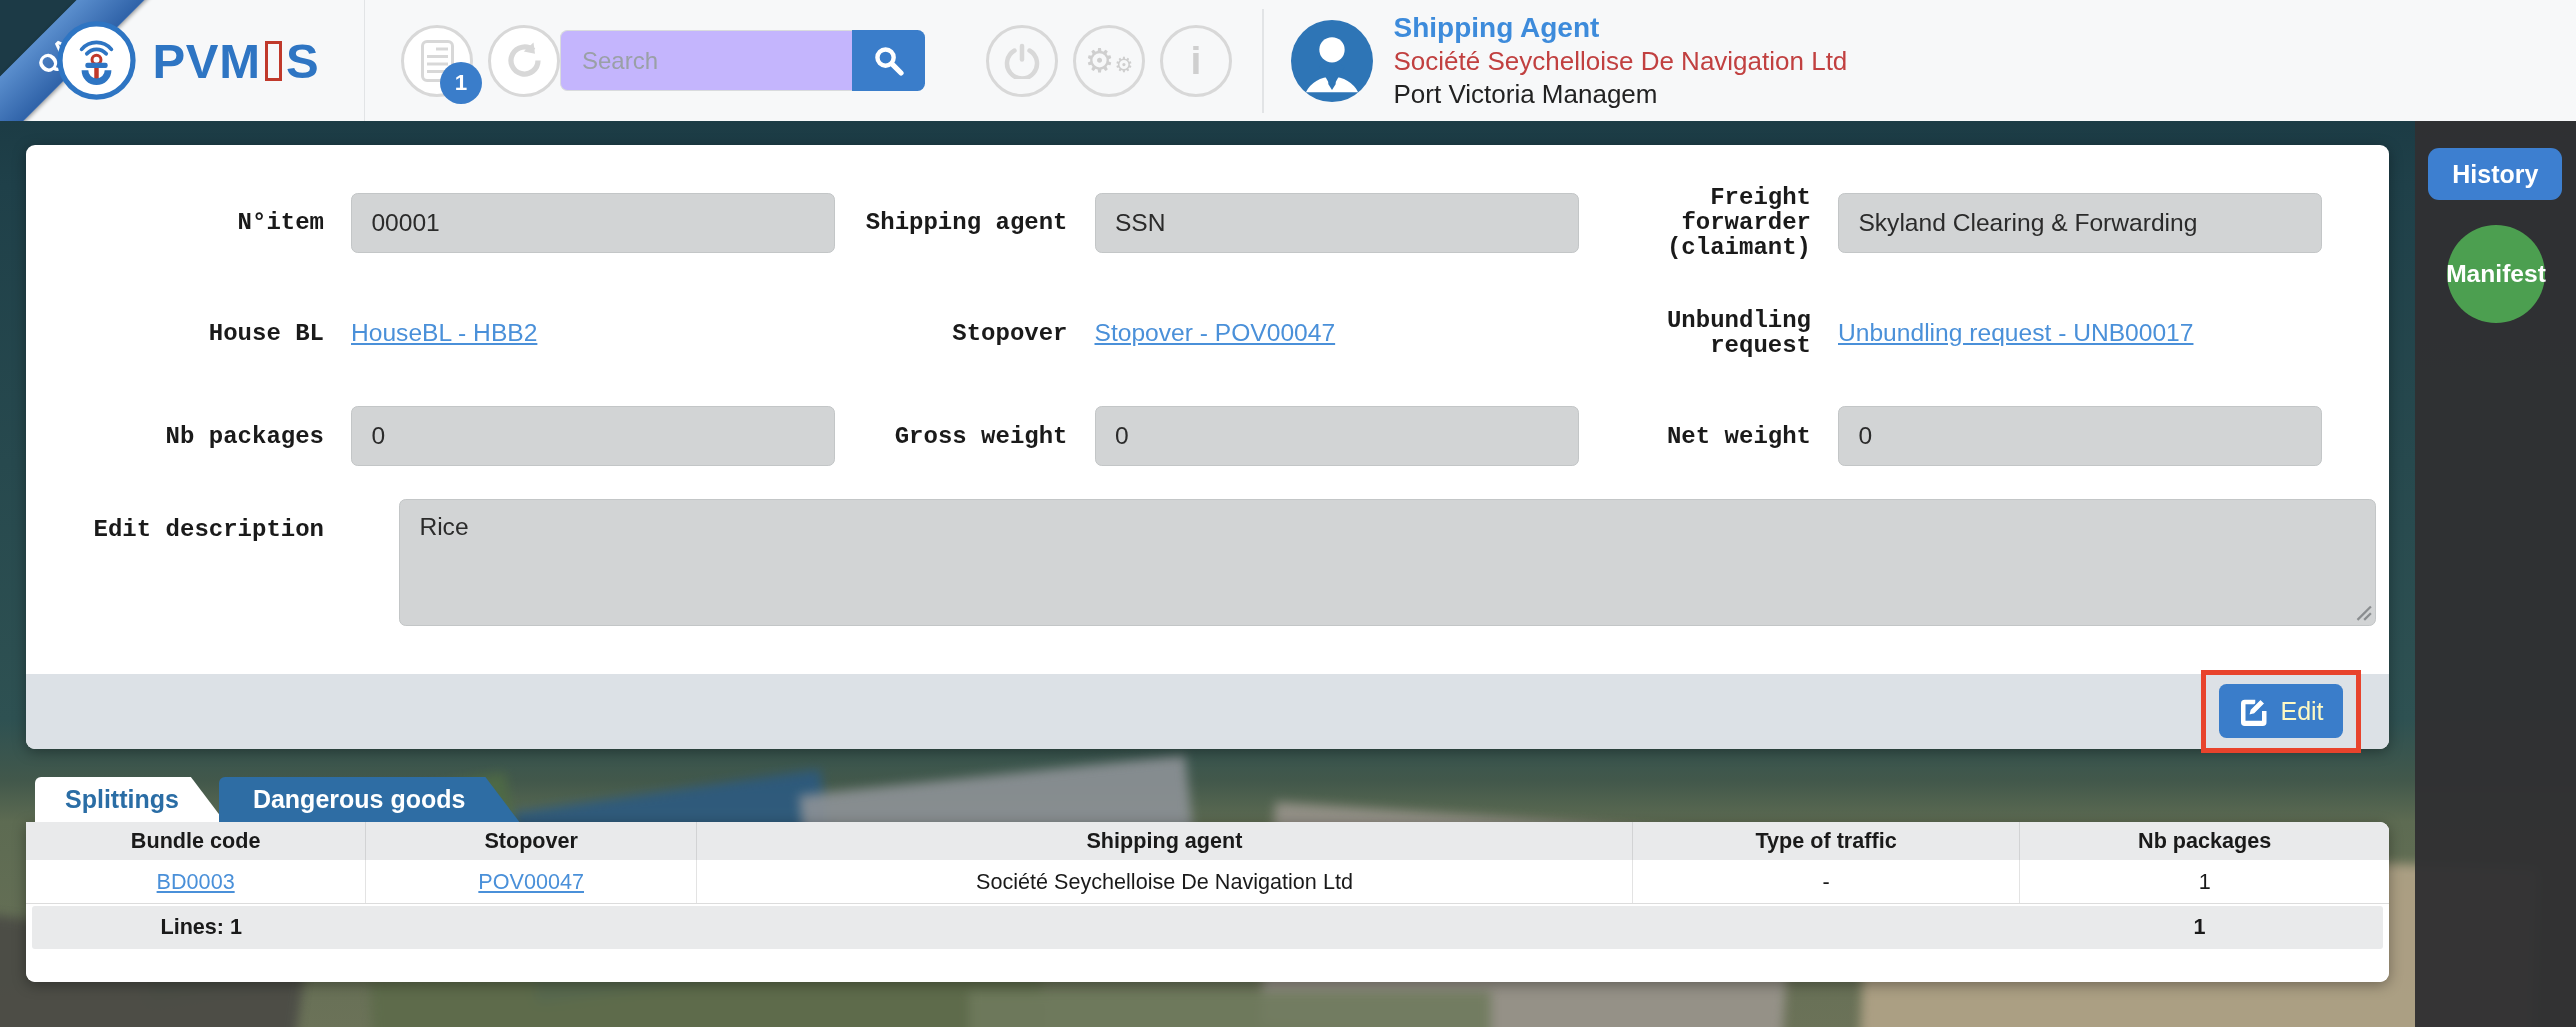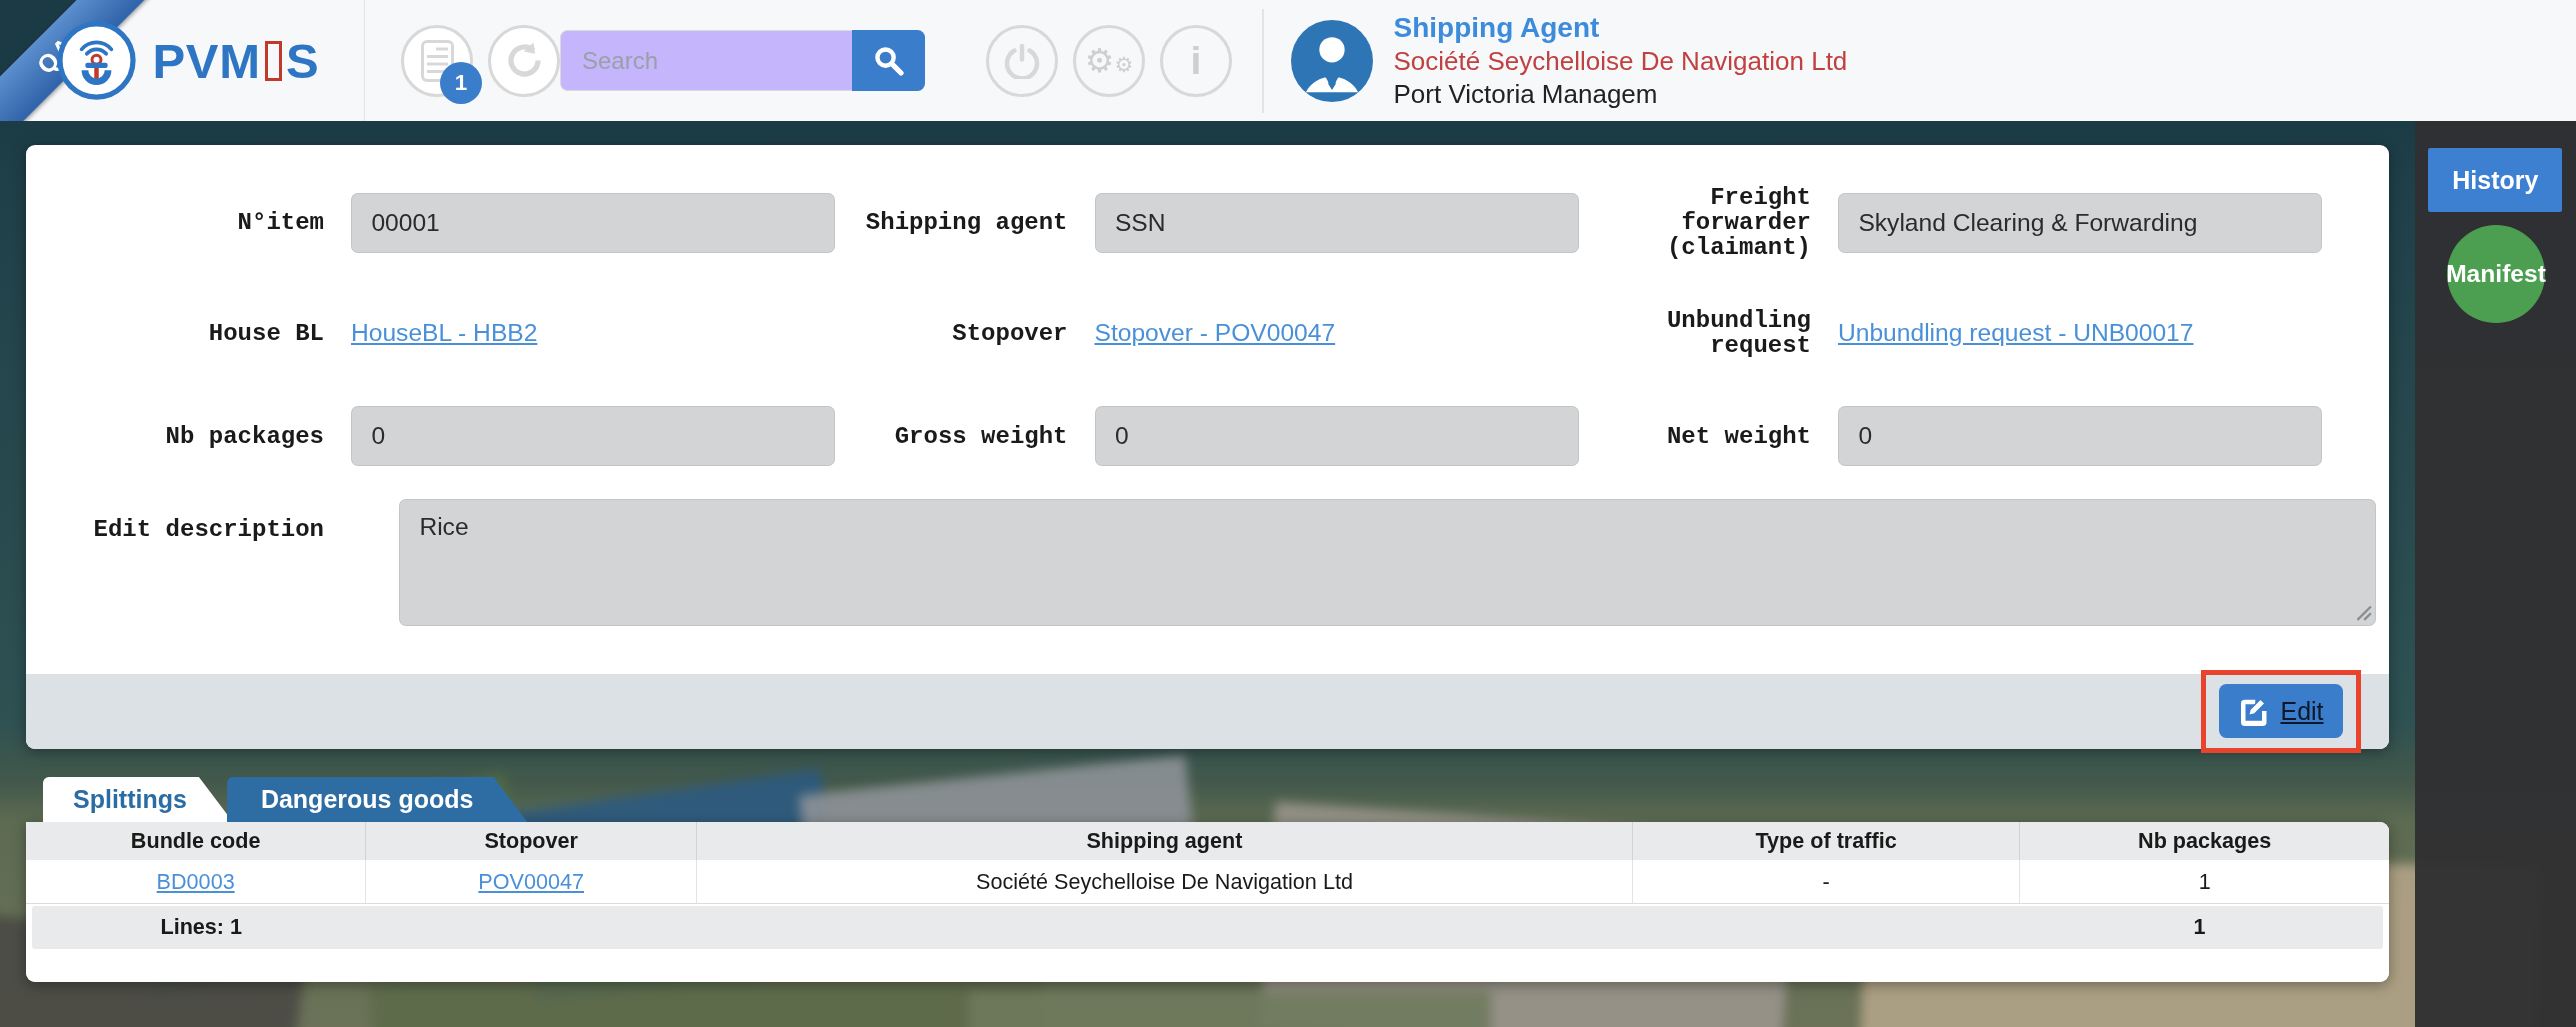--- a/index.html
+++ b/index.html
@@ -54,22 +54,22 @@
   .user-block { display:flex; align-items:center; margin-left:27px; flex:1; overflow:hidden; }
   .avatar { width:82px; height:82px; flex:0 0 auto; }
   .user-text { margin-left:21px; overflow:hidden; white-space:nowrap; }
   .user-role { color:#3d8bdb; font-size:28px; font-weight:bold; line-height:34px; }
   .user-company { color:#c14040; font-size:26px; line-height:33px; }
   .user-org { color:#222; font-size:26px; line-height:33px; }
 
   
   .side-panel { position:absolute; right:0; top:121px; width:161px; height:906px;
     background:rgba(48,48,50,.96); z-index:3; }
-  .history-btn { position:absolute; left:13.4px; top:27px; width:134px; height:64px; background:#3d7fd0;
-    border:none; border-radius:2px; color:#fff; font-size:25px; font-weight:bold; cursor:pointer; }
+  .history-btn { position:absolute; left:13.4px; top:27px; width:134px; height:52px; background:#3d7fd0;
+    border:none; border-radius:11px; color:#fff; font-size:25px; font-weight:bold; cursor:pointer; }
   .manifest-badge { position:absolute; left:32px; top:104px; width:98px; height:98px; background:#4c9f50;
     border-radius:50%; color:#fff; font-size:24.6px; font-weight:bold;
     display:flex; align-items:center; justify-content:center; }
 
   
   .form-card { position:absolute; left:26px; top:145px; width:2363px; height:604px; background:#fff;
     border-radius:9px; box-shadow:0 3px 13.4px rgba(0,0,0,.35); z-index:2; }
   .form-row { display:flex; justify-content:space-between; padding:0 67px; }
   .row1 { padding-top:40px; }
   .rowm { margin-top:48px; }
@@ -82,27 +82,27 @@
   .goods-row .flabel { padding-top:18px; }
   .goods-label-spacer { width:48px; }
   .gtextarea { position:relative; flex:1; }
   .goods-textarea { width:100%; height:127px; background:#d2d4d5; border:0.7px solid #c3c6c7; border-radius:6.7px;
     padding:13.4px 19.4px; font-size:24.6px; color:#2b2b2b; resize:none; font-family:"Liberation Sans",sans-serif; }
   .resize-handle { position:absolute; right:3.7px; bottom:7.5px; }
   .form-footer { position:absolute; left:0; bottom:0; width:100%; height:75px; background:#dce1e6;
     border-radius:0 0 9px 9px; }
   .edit-outline { position:absolute; right:28px; top:-4.5px; height:83px; width:160px;
     border:5.2px solid #e8432c; display:flex; align-items:center; justify-content:center; }
-  .edit-btn { width:124px; height:54px; background:#3a7dca; border:none; border-radius:7.5px; color:#0f172a;
-    font-size:25px; display:flex; align-items:center; justify-content:center; gap:12px; cursor:pointer;text-decoration:underline; }
+  .edit-btn { width:124px; height:54px; background:#3a7dca; border:none; border-radius:7.5px; color:#fef9c3;
+    font-size:25px; display:flex; align-items:center; justify-content:center; gap:12px; cursor:pointer; }
 
   
   .table-card { position:absolute; left:26px; top:777px; width:2363px; z-index:2; }
   .tabs { display:flex; height:45px; padding-left:9px; }
-  .tab { height:45px; display:flex; align-items:center; font-size:25px; font-weight:bold; cursor:pointer;margin-left:8px; }
+  .tab { height:45px; display:flex; align-items:center; font-size:25px; font-weight:bold; cursor:pointer; }
   .tab-active { background:#fff; color:#2a6da5; padding:0 46px 0 30px; border-radius:6px 0 0 0;
     clip-path:polygon(0 0,calc(100% - 34px) 0,100% 100%,0 100%); }
   .tab-inactive { background:#2e6da4; color:#fff; padding:0 54px 0 34px; margin-left:-6px; border-radius:6px 0 0 0;
     clip-path:polygon(0 0,calc(100% - 34px) 0,100% 100%,0 100%); }
   .table-body { background:#fff; border-radius:0 9px 9px 9px; overflow:hidden;
     box-shadow:0 3px 13.4px rgba(0,0,0,.35); }
   .trow { display:flex; align-items:stretch; }
   .thead { background:#e9eaeb; height:38px; }
   .thead .tcell { font-weight:bold; border-right:1.5px solid #d2d3d4; }
   .tdata { height:44px; border-bottom:1.5px solid #dcdcdc; }

